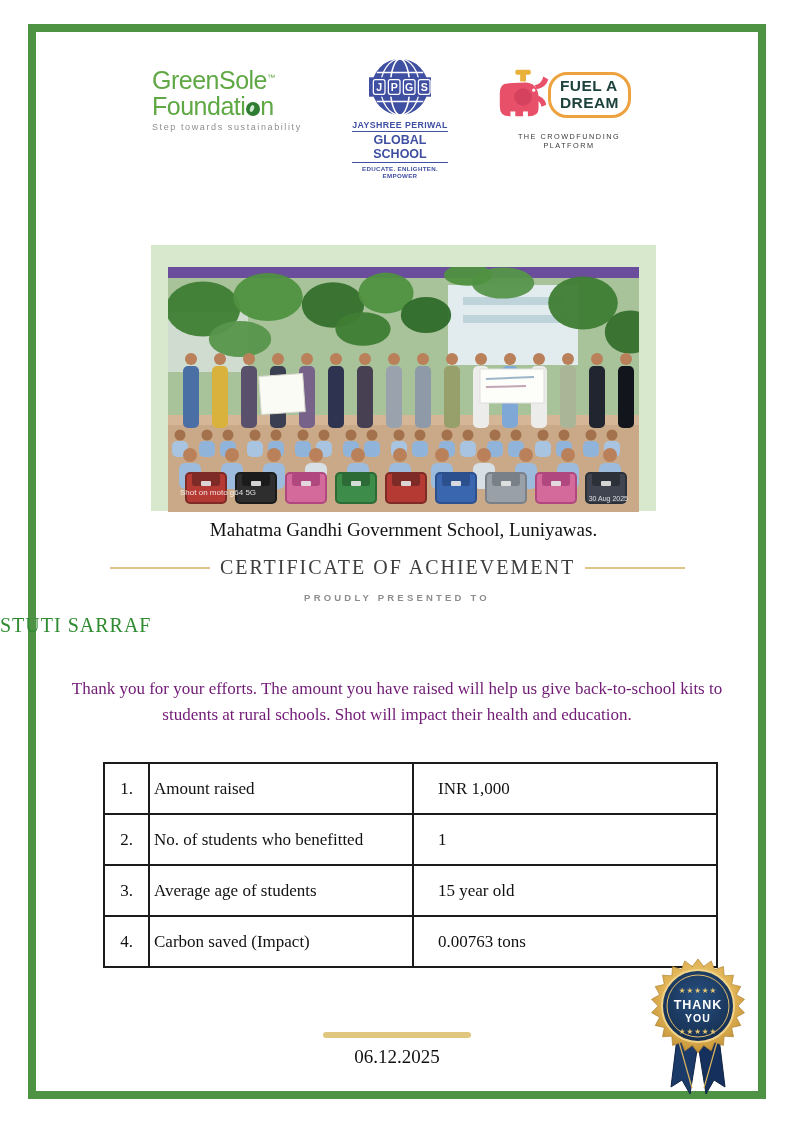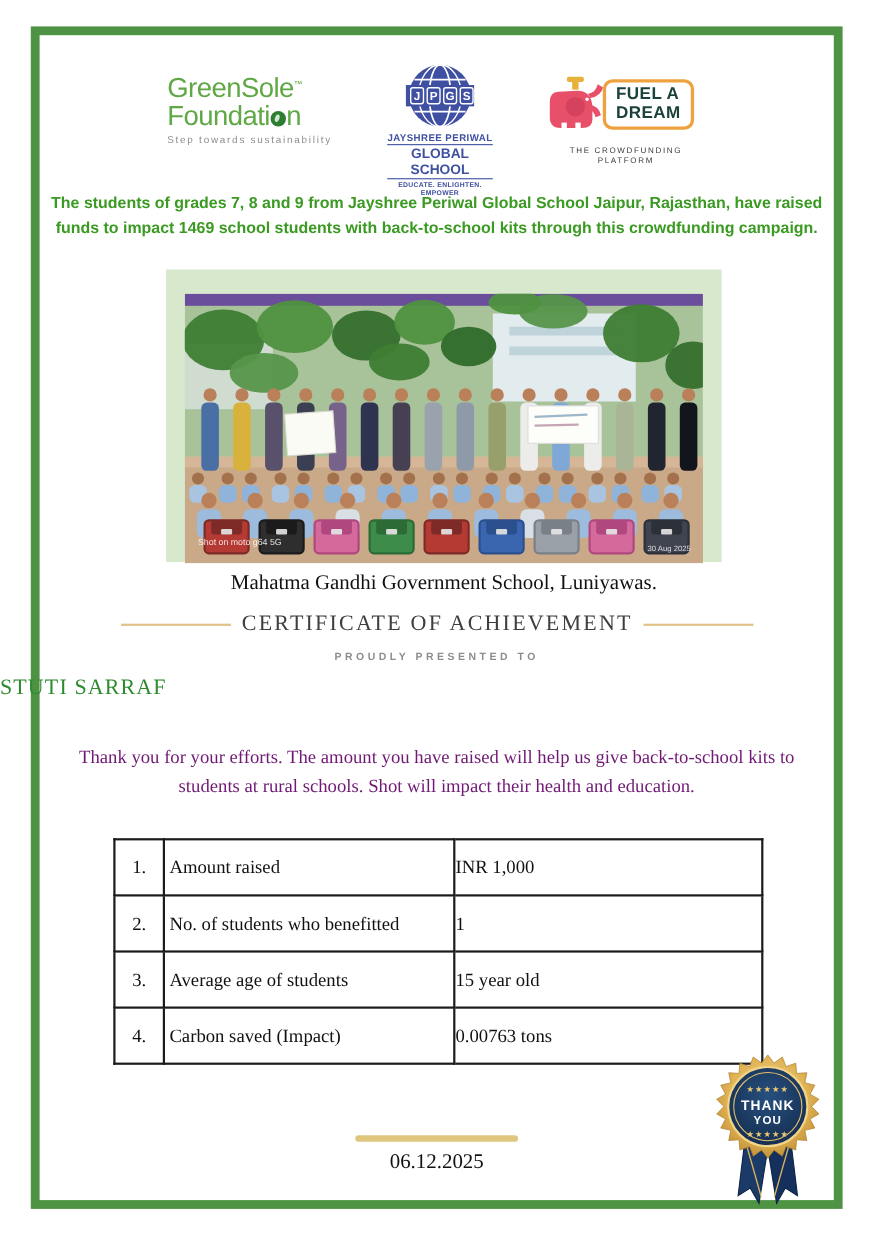--- a/index.html
+++ b/index.html
@@ -24,21 +24,21 @@
         font-family:"Liberation Sans",sans-serif;color:#3f4fa1;}
   .jpgs svg{display:block;margin:0 auto;overflow:visible;}
   .jpgs-l1{font-size:8.8px;font-weight:bold;letter-spacing:0.4px;margin-top:2px;}
   .jpgs-l2{font-size:12.5px;font-weight:bold;border-top:1.5px solid #3f4fa1;
            border-bottom:1.5px solid #3f4fa1;padding:1px 0;margin-top:1px;}
   .jpgs-l3{font-size:6.2px;font-weight:bold;letter-spacing:0.3px;margin-top:2px;}
 
   .fuel{position:absolute;left:494px;top:8px;width:150px;
         font-family:"Liberation Sans",sans-serif;}
   .fuel-top{display:flex;align-items:center;}
-  .fuel-box{border:3.5px solid #eda23f;border-radius:9px;padding:3px 9px;margin-left:-8px;
+  .fuel-box{border:3.5px solid #eda23f;border-radius:19px;padding:3px 9px;margin-left:-8px;
             color:#1d423b;font-weight:bold;font-size:15.5px;line-height:1.08;
             letter-spacing:0.4px;background:#fff;}
   .fuel-tag{font-size:7.3px;color:#3a3a3a;letter-spacing:1.5px;margin-top:6px;text-align:center;}
 
   
   .intro{position:absolute;top:174px;left:0;width:100%;text-align:center;
          font-family:"Liberation Sans",sans-serif;font-weight:bold;color:#3a9a22;
          font-size:14.5px;line-height:1.6;z-index:2;}
   .intro div{white-space:nowrap;}
 
@@ -65,21 +65,21 @@
   .message{position:absolute;top:676px;left:0;width:100%;text-align:center;
            font-size:17px;line-height:1.55;color:#701a75;z-index:2;}
   .message div{white-space:nowrap;}
 
   
   .impact-table{position:absolute;left:103px;top:762px;border-collapse:collapse;
                 font-size:17px;color:#111;z-index:2;}
   .impact-table td{border:2px solid #1b1b1b;height:47px;vertical-align:middle;}
   .impact-table .col-num{width:41px;text-align:center;}
   .impact-table .col-label{width:257px;padding-left:4px;}
-  .impact-table .col-value{width:277px;padding-left:0;border-radius:18px;}
+  .impact-table .col-value{width:277px;padding-left:24px;border-radius:18px;}
 
   
   .date-block{position:absolute;top:1032px;left:0;width:100%;text-align:center;z-index:2;}
   .date-line{display:block;margin:0 auto;width:148px;height:6px;border-radius:3px;background:#e0c67f;}
   .date-text{display:block;margin-top:8px;font-size:19px;color:#111;}
 
   
   .badge{position:absolute;left:648px;top:956px;width:100px;height:152px;z-index:3;}
   .badge svg{overflow:visible;}
   .badge text{font-family:"Liberation Sans",sans-serif;}
@@ -135,24 +135,20 @@
         </svg>
         <div class="fuel-box">
           <div>FUEL A</div>
           <div>DREAM</div>
         </div>
       </div>
       <div class="fuel-tag">THE CROWDFUNDING PLATFORM</div>
     </div>
   </div>
 
-  <div class="intro">
-    <div>The students of grades 7, 8 and 9 from Jayshree Periwal Global School Jaipur, Rajasthan, have raised</div>
-    <div>funds to impact 1469 school students with back-to-school kits through this crowdfunding campaign.</div>
-  </div>
 
   <div class="photo-card">
     <div class="photo">
       <svg viewBox="0 0 471 245">
         <g id="photo-art">
             <rect x="0" y="0" width="471" height="245" fill="#a8c29a"></rect>
             <rect x="280" y="18" width="130" height="80" fill="#e2ebee"></rect>
             <rect x="295" y="30" width="100" height="8" fill="#bfd3da"></rect>
             <rect x="295" y="48" width="100" height="8" fill="#bfd3da"></rect>
             <rect x="0" y="45" width="80" height="60" fill="#cfdccf"></rect>

